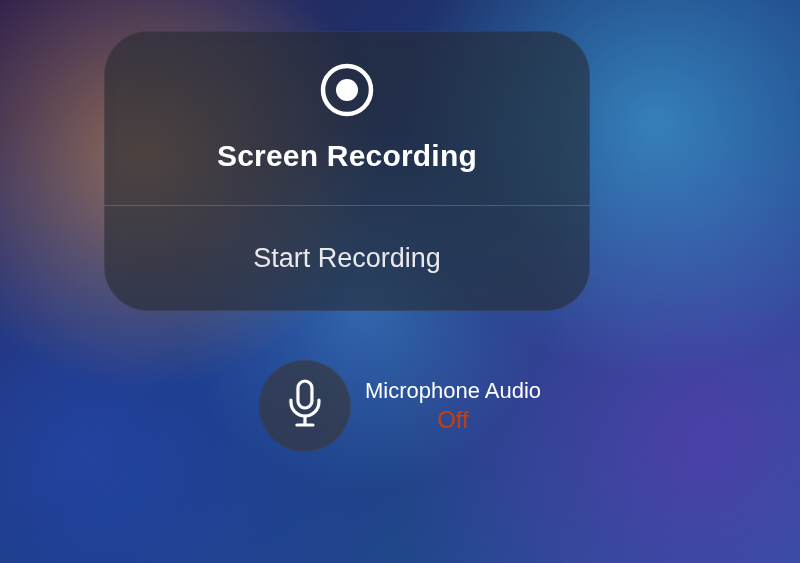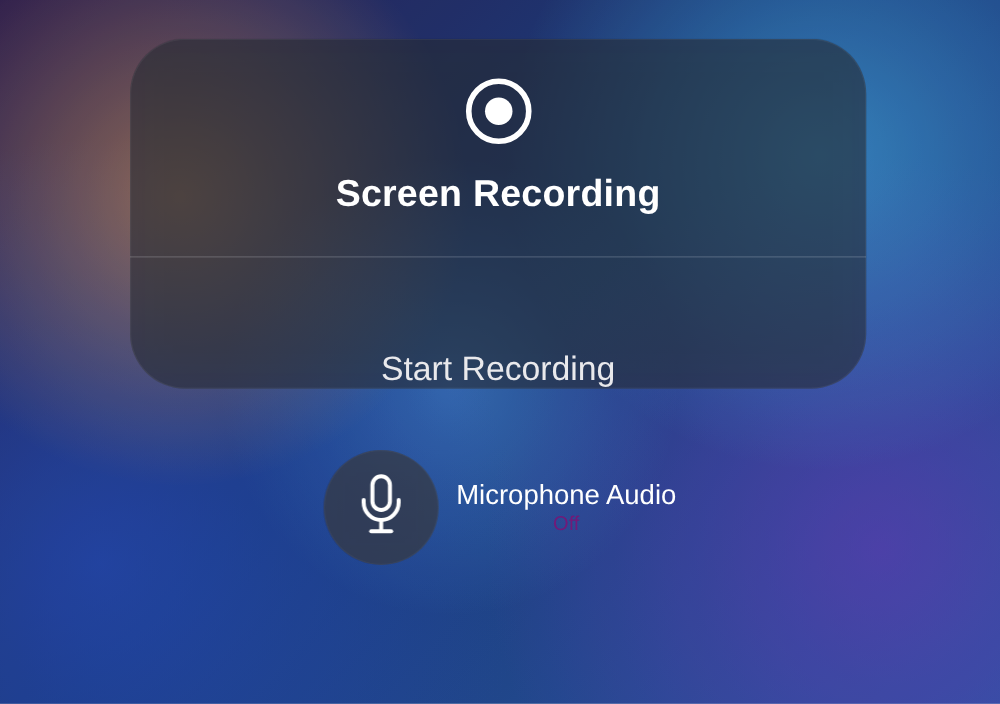--- a/index.html
+++ b/index.html
@@ -22,21 +22,21 @@
       backdrop-filter: blur(6px);
       -webkit-backdrop-filter: blur(6px);
       background: rgba(10,20,40,0.10);
     }
 
     .stage { position: relative; width: 100%; height: 100%; }
 
     .card {
       position: absolute;
       left: 104px; top: 31px;
-      width: 589px; height: 280px;
+      width: 486px; height: 280px;
       border-radius: 44px;
       background: rgba(40,44,52,0.58);
       box-shadow: inset 0 0 0 1px rgba(255,255,255,0.05);
       backdrop-filter: blur(18px);
       -webkit-backdrop-filter: blur(18px);
       display: flex;
       flex-direction: column;
       color: #fff;
       overflow: hidden;
     }
@@ -50,21 +50,21 @@
       gap: 18px;
     }
     .card-divider {
       height: 1px;
       width: 100%;
       background: rgba(255,255,255,0.18);
     }
     .card-bottom {
       flex: 1;
       display: flex;
-      align-items: flex-end;
+      align-items: center;
       justify-content: center;
       cursor: pointer;
     }
 
     .record-icon { display: block; }
     .card-title { font-size: 30px; font-weight: 600; letter-spacing: 0.2px; }
     .card-action { font-size: 27px; font-weight: 400; color: #e9e9ec; }
 
     .mic-wrap {
       position: absolute;
@@ -81,21 +81,21 @@
       border-radius: 50%;
       background: rgba(55,58,66,0.70);
       display: flex; align-items: center; justify-content: center;
       backdrop-filter: blur(14px);
       -webkit-backdrop-filter: blur(14px);
       box-shadow: inset 0 0 0 1px rgba(255,255,255,0.04);
       cursor: pointer;
     }
     .mic-labels { text-align: center; line-height: 1.25; }
     .mic-title { font-size: 22px; font-weight: 500; }
-    .mic-status { font-size: 16px; font-weight: 400; color: #701a75; }
+    .mic-status { font-size: 24px; font-weight: 400; color: #c2410c; }
   </style>
 </head>
 <body>
 
 <div class="stage">
 
   <div class="card">
     <div class="card-top">
       <span class="record-icon">
         <svg width="54" height="54" viewBox="0 0 54 54" aria-hidden="true">

